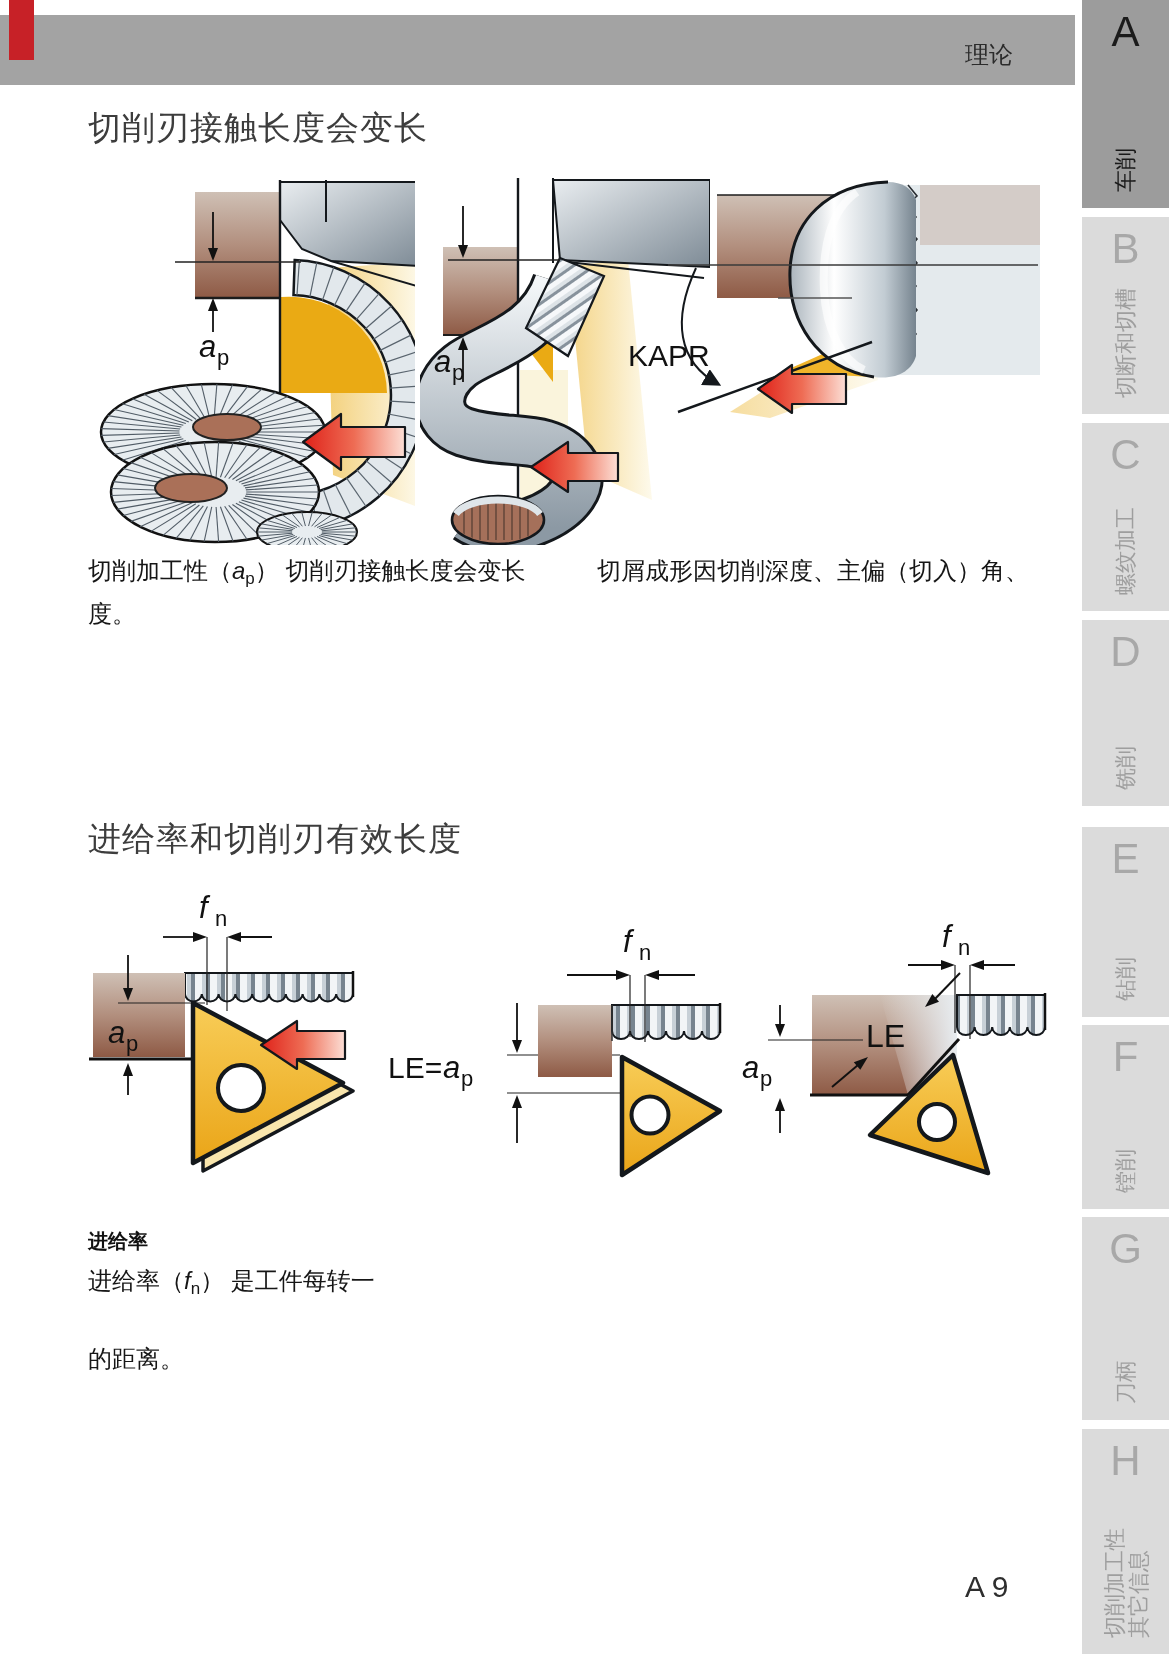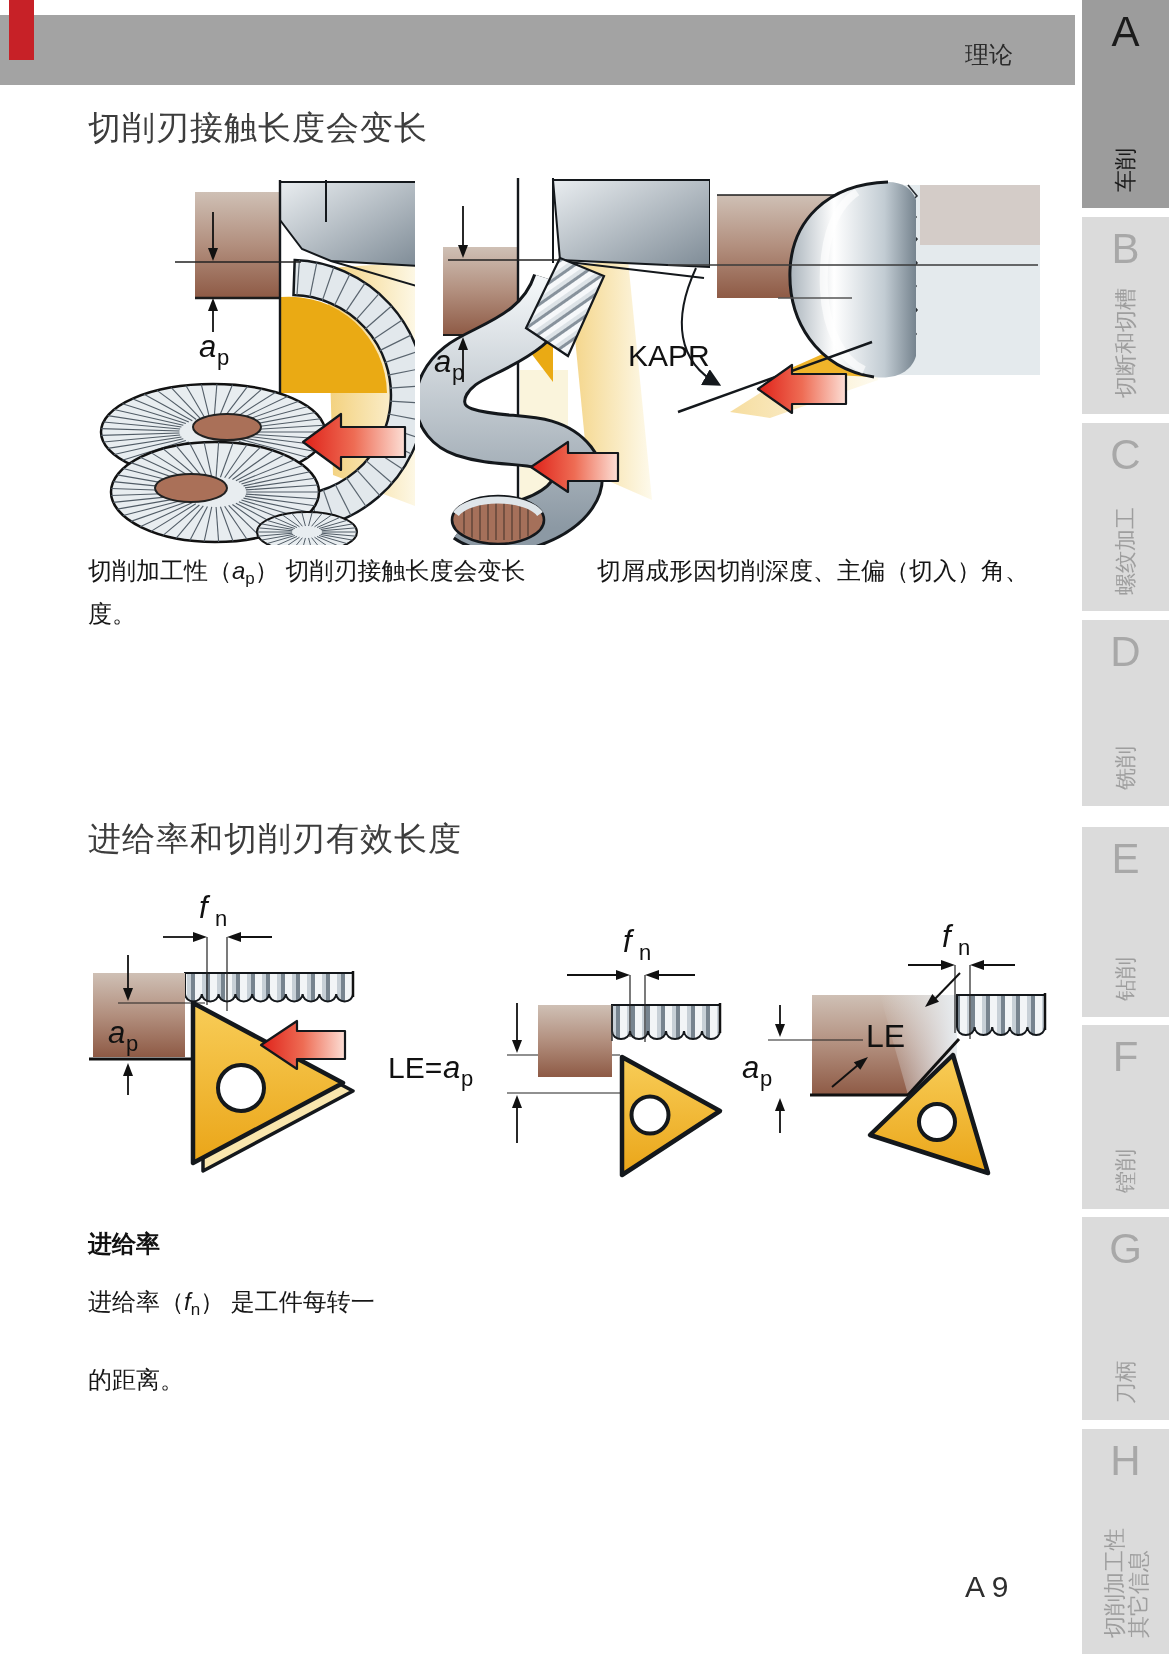--- a/index.html
+++ b/index.html
@@ -20,21 +20,21 @@
   .tab-label.twoline{left:calc(50% + 25px);}
   .tab.active .tab-label{color:#191919;}
   .tab.inactive .tab-label{color:#9e9e9e;}
   .title1{position:absolute;left:88px;top:84px;font-size:33px;font-weight:500;color:#3d3d3d;letter-spacing:1px;}
   .title2{position:absolute;left:88px;top:795px;font-size:33px;font-weight:500;color:#3d3d3d;letter-spacing:1px;}
   .cap{font-size:24px;line-height:35px;color:#161616;}
   .cap-left{position:absolute;left:88px;top:553px;width:500px;}
   .cap-right{position:absolute;left:585px;top:553px;width:470px;margin-left:12px;}
   .feed-col{position:absolute;left:88px;top:1228px;width:330px;}
   .edge-col{position:absolute;left:422px;top:1234px;width:610px;}
-  .col-h{font-size:24px;font-weight:700;color:#111;margin:0 0 24px 0;}
+  .col-h{font-size:20px;font-weight:700;color:#111;margin:0 0 8px 0;}
   .edge-col .col-h{margin-bottom:24px;}
   .var{font-style:italic;}
   .sub{font-size:17px;vertical-align:-5px;}
   .pagenum{position:absolute;left:965px;top:1570px;width:95px;text-align:left;font-size:30px;color:#2e2e2e;}
   .illo{position:absolute;}
   svg text{fill:#111;}
   .svar{font:italic 31px "Liberation Sans","DejaVu Sans",sans-serif;}
   .ssub{font:22px "Liberation Sans","DejaVu Sans",sans-serif;}
   .slab{font:30px "Liberation Sans","DejaVu Sans",sans-serif;}
   .slab2{font:32px "Liberation Sans","DejaVu Sans",sans-serif;}

